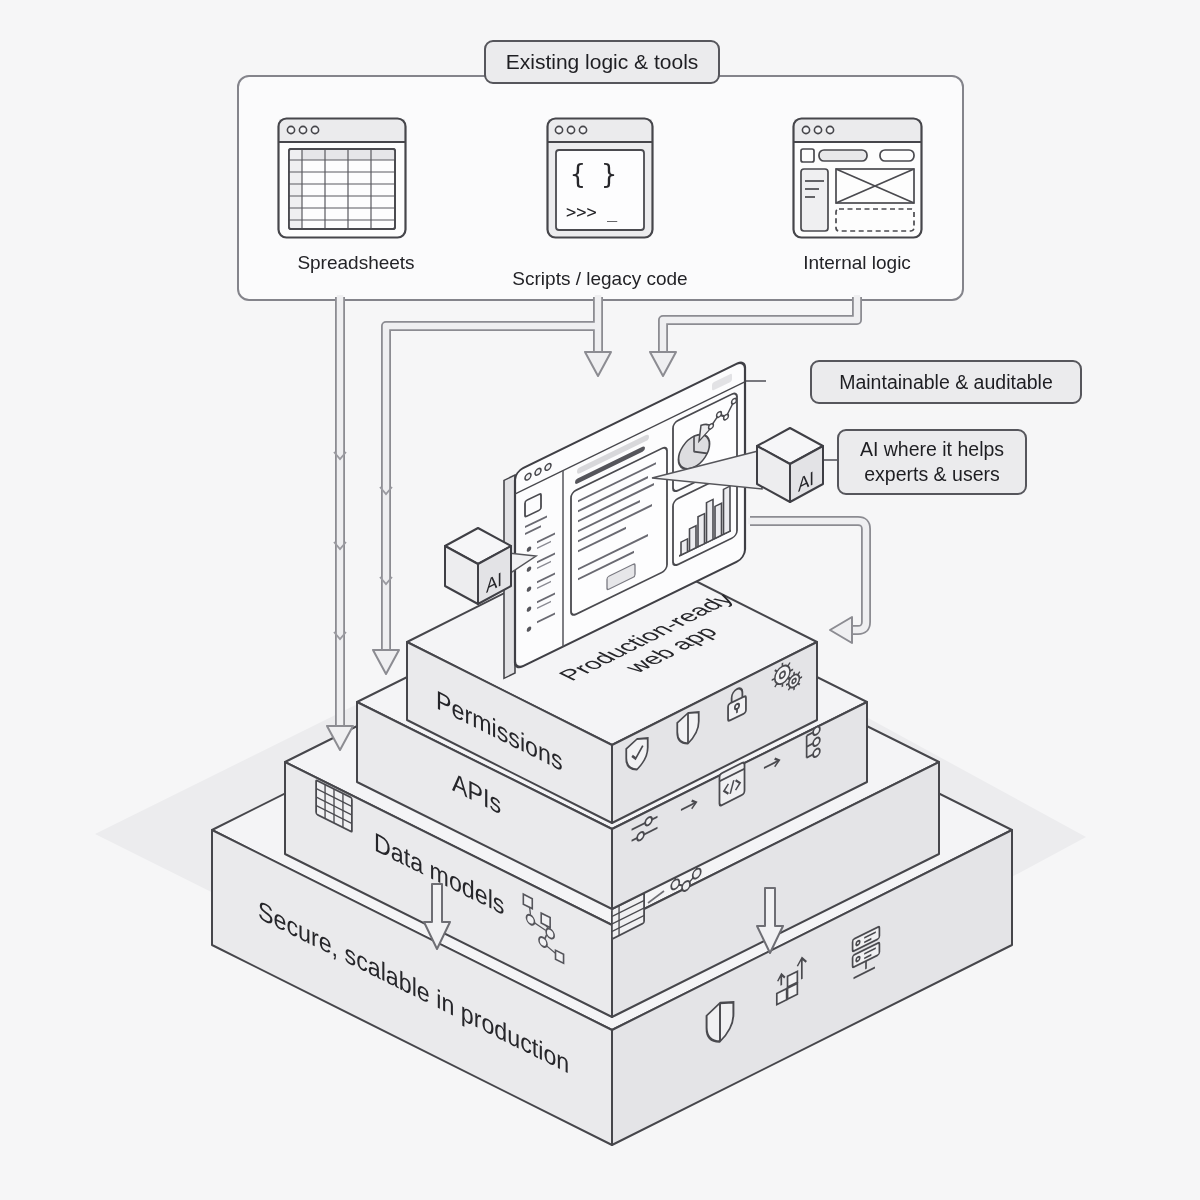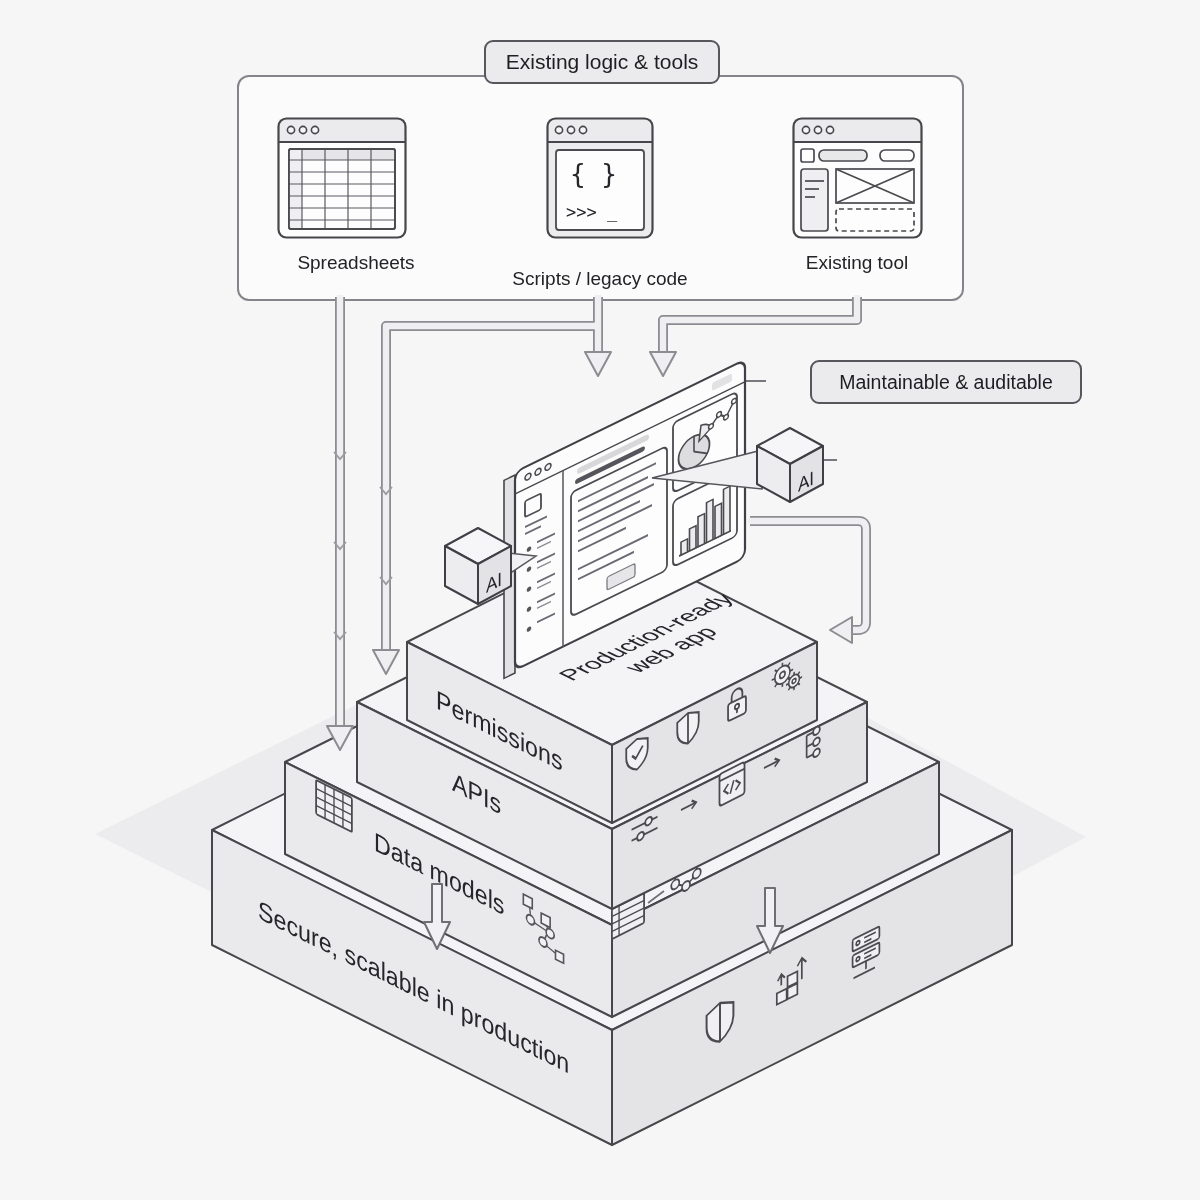--- a/index.html
+++ b/index.html
@@ -98,21 +98,21 @@
         <line x1="13" y1="64" x2="32" y2="64"></line>
           <line x1="13" y1="72" x2="27" y2="72"></line>
           <line x1="13" y1="80" x2="23" y2="80"></line>
         <rect x="44" y="52" width="78" height="34"></rect>
         <line x1="44" y1="52" x2="122" y2="86"></line>
           <line x1="122" y1="52" x2="44" y2="86"></line>
         <rect x="44" y="92" width="78" height="22" rx="3" stroke-dasharray="5,3.5"></rect>
       </g>
     </svg>
   </div>
-  <div class="card-label" style="left:737px;">Existing tool</div>
+  <div class="card-label" style="left:737px;">Internal logic</div>
 
   <svg class="scene" width="1200" height="1200" viewBox="0 0 1200 1200">
 
     <polygon points="612,578 95,834 612,1092 1086,837" fill="#ececee"></polygon>
 
     <g stroke="#46464b" stroke-width="2" stroke-linejoin="round">
       <polygon points="612,630 212,830 612,1030 1012,830" fill="#f4f4f6"></polygon>
       <polygon points="212,830 612,1030 612,1145 212,945" fill="#eaeaec"></polygon>
       <polygon points="1012,830 612,1030 612,1145 1012,945" fill="#e4e4e7"></polygon>
     </g>
@@ -424,14 +424,18 @@
         <polygon points="757,446 790,464 790,502 757,484" fill="#ededef"></polygon>
         <polygon points="823,446 790,464 790,502 823,484" fill="#e3e3e6"></polygon>
       </g>
       <text font-size="19" text-anchor="middle" transform="translate(806,488) matrix(0.894,-0.447,0,1,0,0)">AI</text>
     </g>
   </svg>
 
   <div class="callout callout-maintainable">
     <span>Maintainable &amp; auditable</span>
   </div>
+  <div class="callout callout-ai">
+    <span>AI where it helps</span>
+    <span>experts &amp; users</span>
+  </div>
 
 </div>
 
 </body></html>

